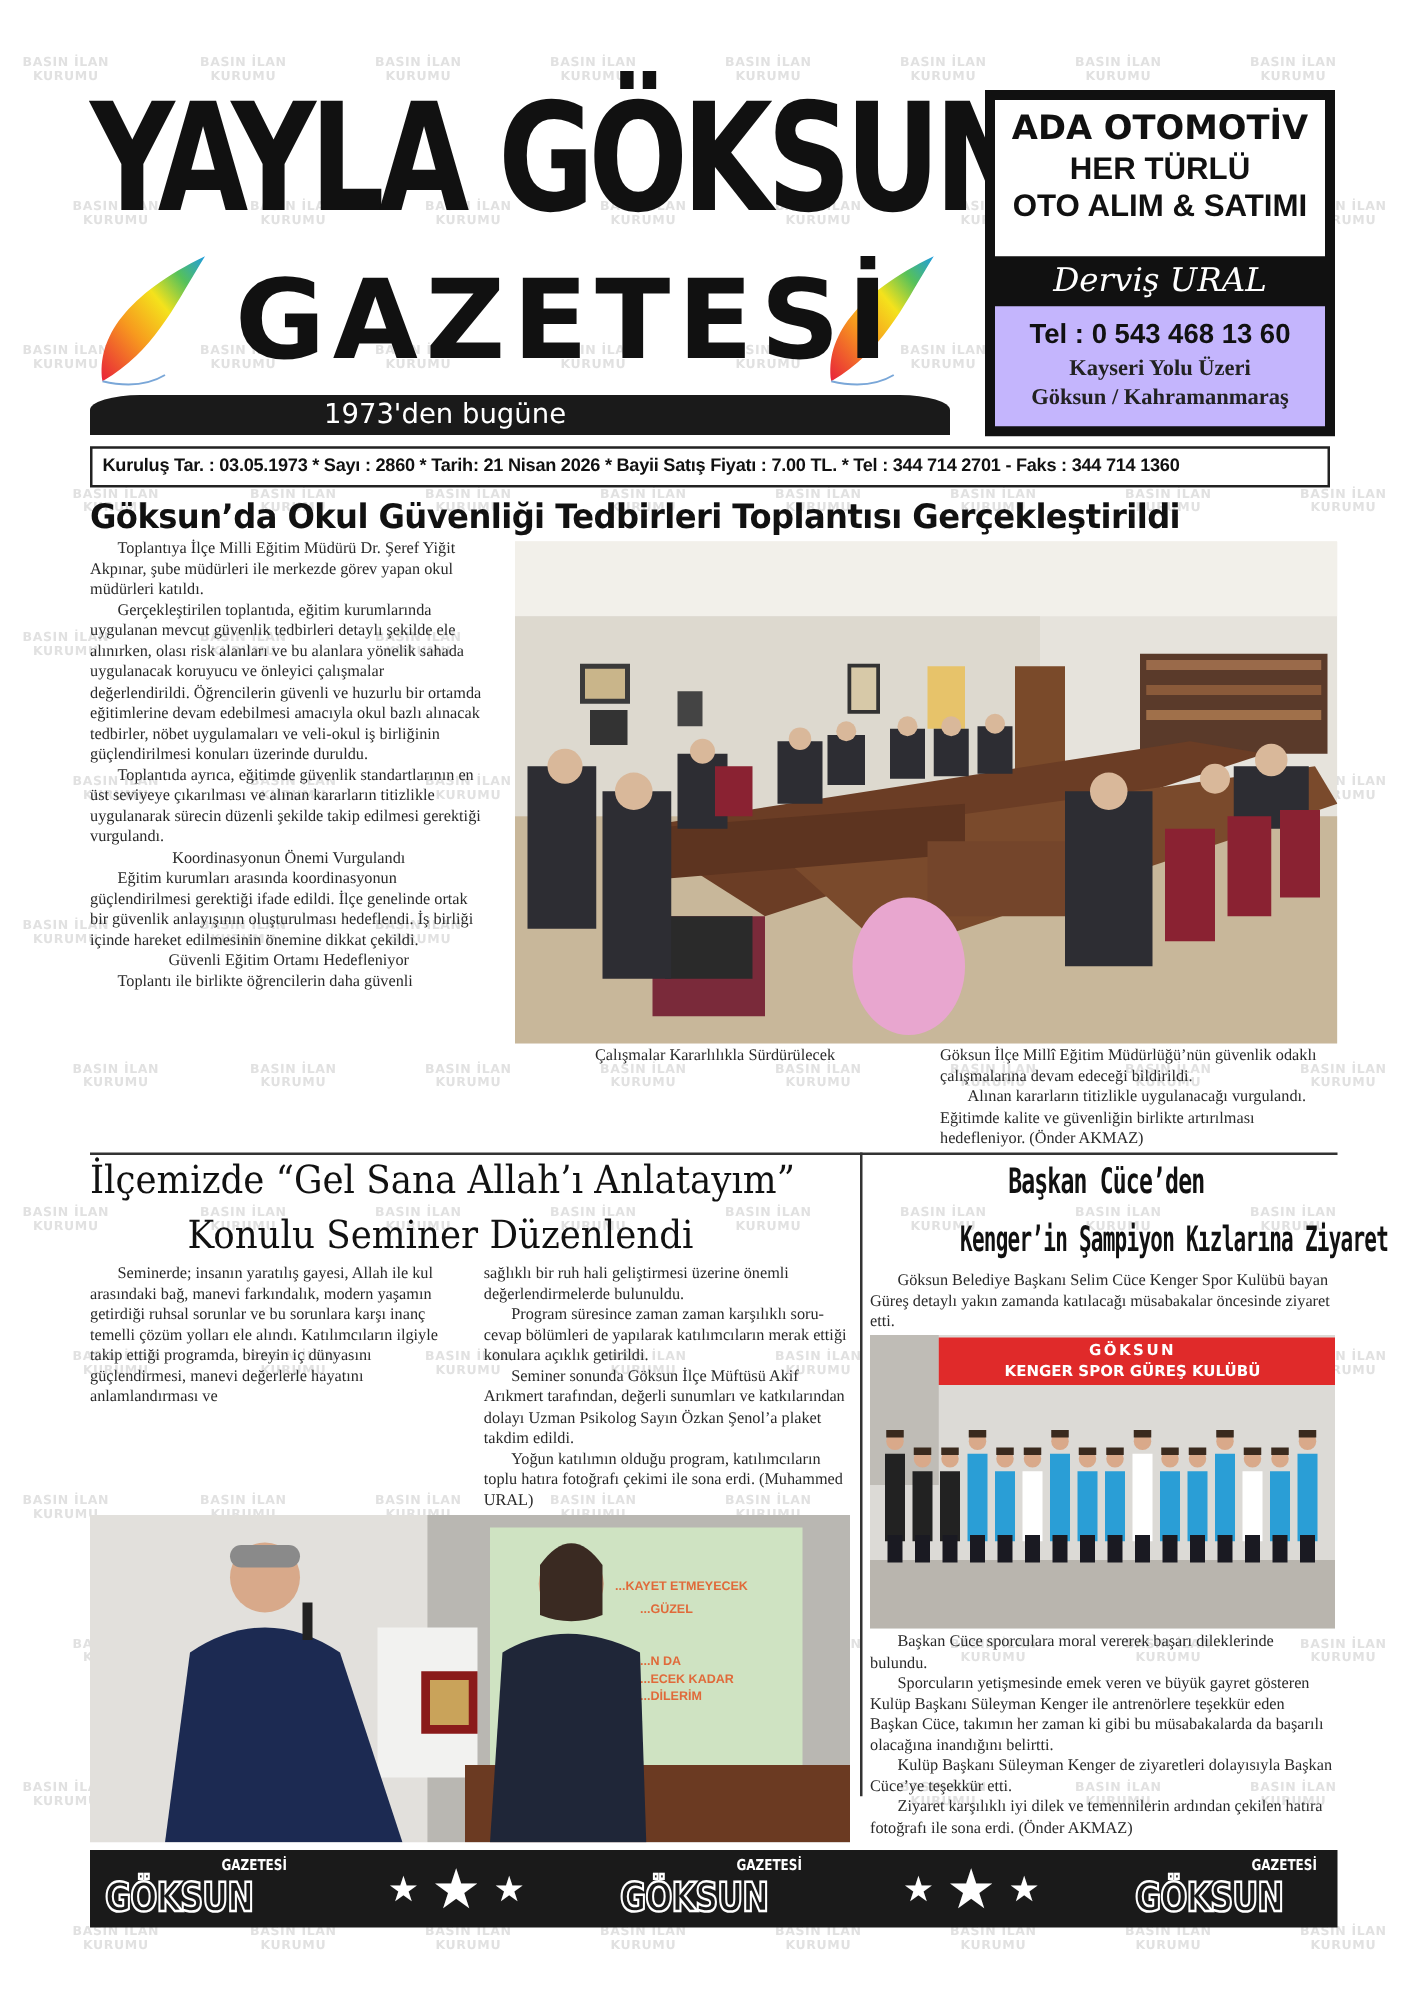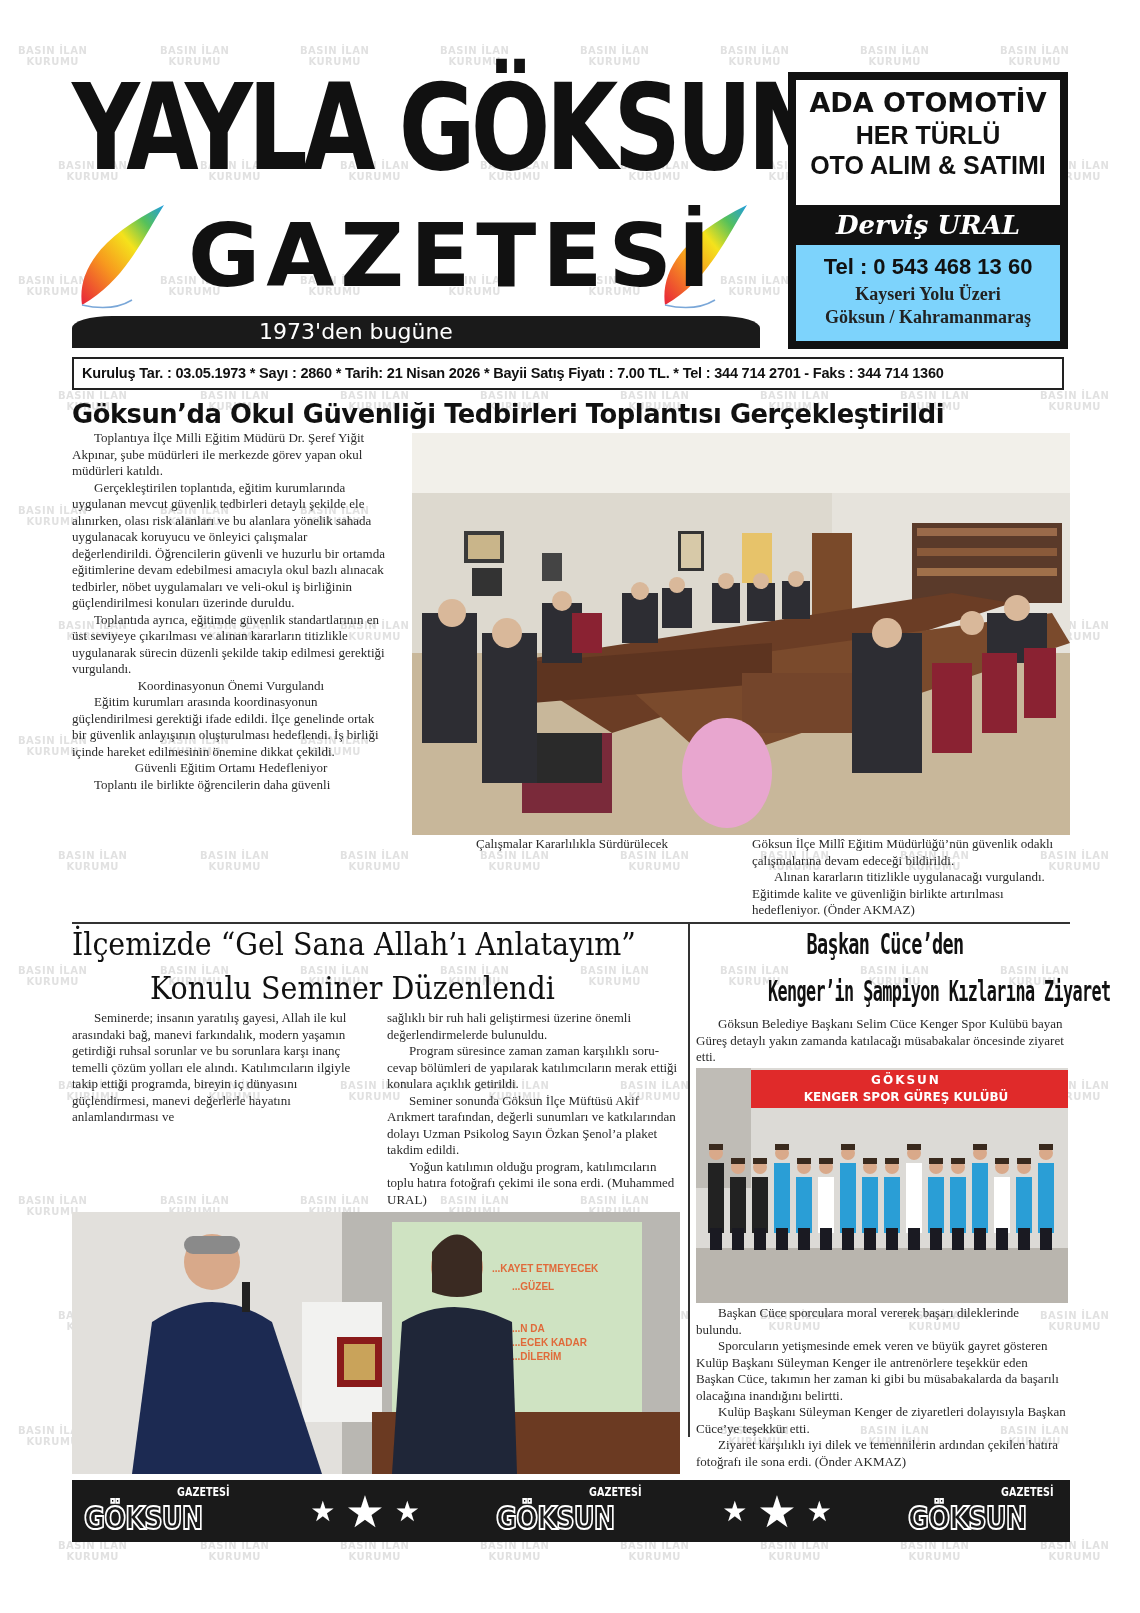--- a/index.html
+++ b/index.html
@@ -13,22 +13,22 @@
   .feather-left { left: 72px; top: 200px; }
   .feather-right { left: 655px; top: 200px; }
   .since-bar { left: 72px; top: 316px; width: 688px; height: 32px; background: #1a1a1a; border-radius: 40px 40px 0 0 / 12px 12px 0 0; color: #fff; text-align: center; font-family: "DejaVu Sans", sans-serif; font-size: 22px; line-height: 32px; }
   .since-bar span { position: relative; left: -60px; }
 
   
   .ad { left: 788px; top: 72px; width: 280px; height: 277px; background: #111; padding: 8px; }
   .ad-inner-top { background: #fff; height: 125px; text-align: center; padding-top: 6px; }
   .ad-title { font-family: "DejaVu Sans", sans-serif; font-weight: bold; font-size: 27px; color: #111; line-height: 34px; }
   .ad-line { font-family: "Liberation Sans", sans-serif; font-weight: bold; font-size: 25px; color: #111; line-height: 30px; }
-  .ad-name { color: #fff; font-family: "DejaVu Serif", serif; font-style: italic; font-size: 26px; text-align: center; line-height: 40px; height: 40px; font-weight: bold; }
-  .ad-inner-bot { background: #7dd3fc; height: 96px; text-align: center; padding-top: 6px; }
+  .ad-name { color: #fff; font-family: "DejaVu Serif", serif; font-style: italic; font-size: 26px; text-align: center; line-height: 40px; height: 40px; }
+  .ad-inner-bot { background: #c4b5fd; height: 96px; text-align: center; padding-top: 6px; }
   .ad-tel { font-family: "Liberation Sans", sans-serif; font-weight: bold; font-size: 22px; color: #111; line-height: 32px; }
   .ad-addr { font-family: "Liberation Serif", serif; font-weight: bold; font-size: 18px; color: #222; line-height: 23px; }
 
   
   .infobar { left: 72px; top: 357px; width: 992px; height: 33px; border: 2px solid #222; font-family: "Liberation Sans", sans-serif; font-weight: bold; font-size: 14.5px; line-height: 29px; padding-left: 8px; white-space: nowrap; color: #111; letter-spacing: -0.2px; }
 
   
   .h1 { left: 72px; top: 398px; width: 992px; font-family: "DejaVu Sans", sans-serif; font-weight: bold; font-size: 27px; color: #111; white-space: nowrap; letter-spacing: -0.5px; transform: scaleX(0.955); transform-origin: left top; }
 
   .body-text { font-family: "Liberation Serif", serif; font-size: 13px; line-height: 16.5px; color: #2a2a2a; }

